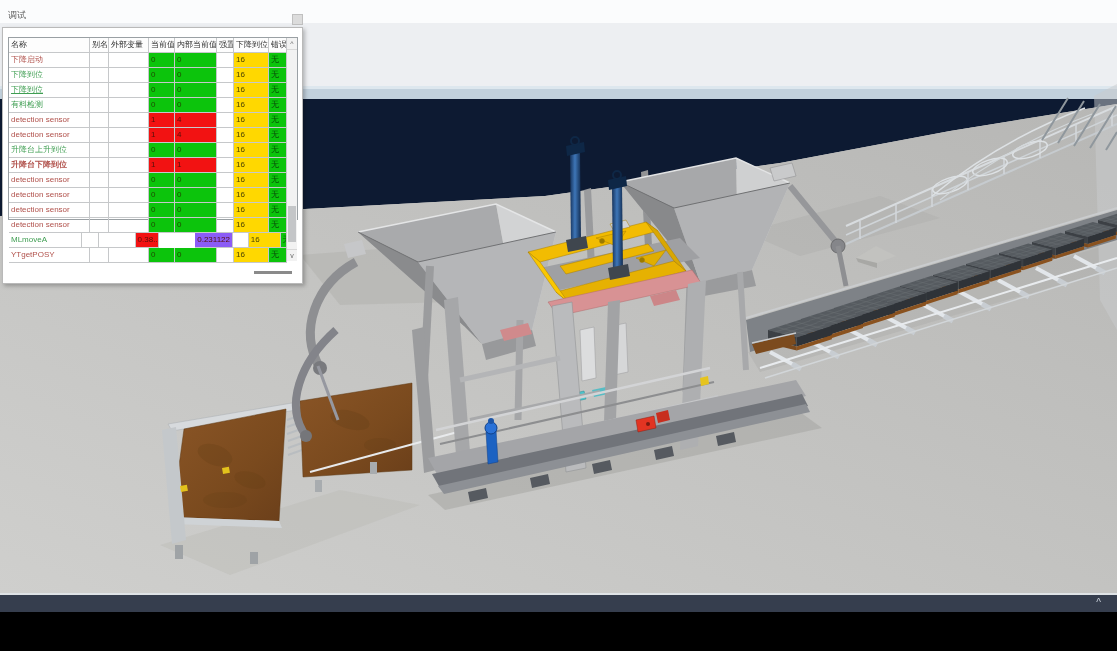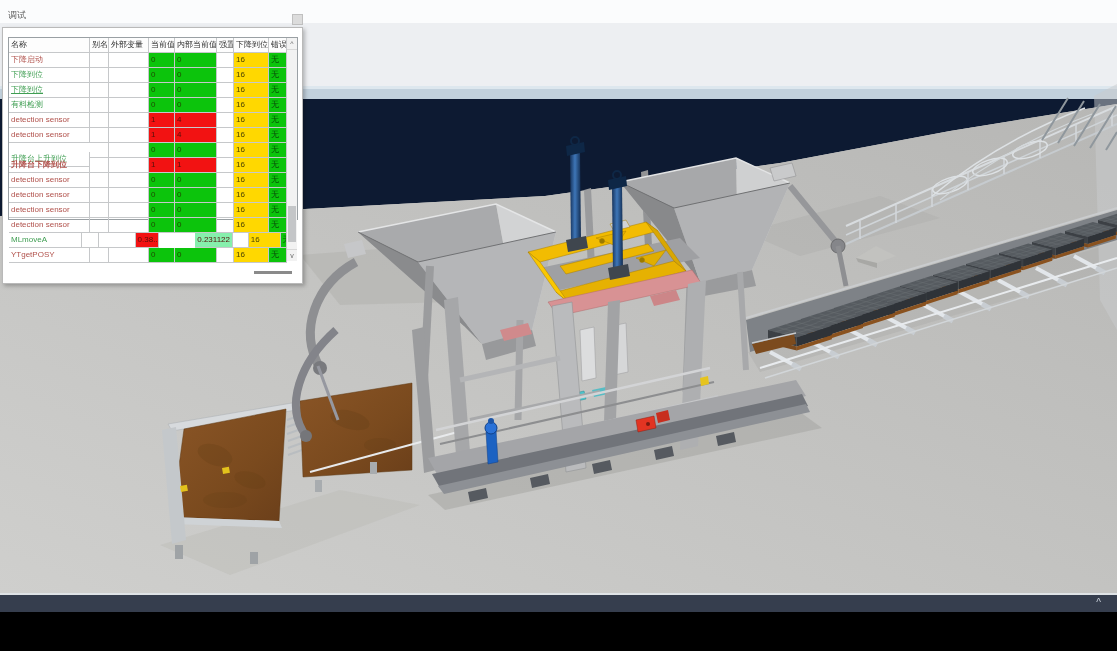--- a/index.html
+++ b/index.html
@@ -343,21 +343,21 @@
             <div class="cell c0" style="color: rgb(176, 80, 74);">detection sensor</div>
             <div class="cell c1"></div>
             <div class="cell c2"></div>
             <div class="cell c3" style="background: rgb(242, 18, 18); color: rgb(85, 16, 10);">1</div>
             <div class="cell c4" style="background: rgb(242, 18, 18); color: rgb(85, 16, 10);">4</div>
             <div class="cell c5"></div>
             <div class="cell c6" style="background: rgb(255, 216, 0); color: rgb(74, 66, 0);">16</div>
             <div class="cell c7" style="background: rgb(12, 196, 12); color: rgb(10, 74, 10);">无</div>
           </div>
           <div class="trow">
-            <div class="cell c0" style="color: rgb(63, 158, 82); margin-top: 9px;">升降台上升到位</div>
+            <div class="cell c0" style="color: rgb(63, 158, 82);">升降台上升到位</div>
             <div class="cell c1"></div>
             <div class="cell c2"></div>
             <div class="cell c3" style="background: rgb(12, 196, 12); color: rgb(31, 74, 0);">0</div>
             <div class="cell c4" style="background: rgb(12, 196, 12); color: rgb(31, 74, 0);">0</div>
             <div class="cell c5"></div>
             <div class="cell c6" style="background: rgb(255, 216, 0); color: rgb(74, 66, 0);">16</div>
             <div class="cell c7" style="background: rgb(12, 196, 12); color: rgb(10, 74, 10);">无</div>
           </div>
           <div class="trow">
             <div class="cell c0" style="color: rgb(176, 80, 74); font-weight: bold;">升降台下降到位</div>
@@ -407,21 +407,21 @@
             <div class="cell c4" style="background: rgb(12, 196, 12); color: rgb(31, 74, 0);">0</div>
             <div class="cell c5"></div>
             <div class="cell c6" style="background: rgb(255, 216, 0); color: rgb(74, 66, 0);">16</div>
             <div class="cell c7" style="background: rgb(12, 196, 12); color: rgb(10, 74, 10);">无</div>
           </div>
           <div class="trow">
             <div class="cell c0" style="color: rgb(63, 158, 82);">MLmoveA</div>
             <div class="cell c1"></div>
             <div class="cell c2"></div>
             <div class="cell c3" style="background: rgb(242, 18, 18); color: rgb(85, 16, 10);">0.38..</div>
-            <div class="cell c4" style="background: #86efac; color: rgb(85, 16, 10); margin-left: 36px;">0.231122</div>
+            <div class="cell c4" style="background: #8b5cf6; color: rgb(85, 16, 10); margin-left: 36px;">0.231122</div>
             <div class="cell c5"></div>
             <div class="cell c6" style="background: rgb(255, 216, 0); color: rgb(74, 66, 0);">16</div>
             <div class="cell c7" style="background: rgb(12, 196, 12); color: rgb(10, 74, 10);">无</div>
           </div>
           <div class="trow">
             <div class="cell c0" style="color: rgb(176, 80, 74);">YTgetPOSY</div>
             <div class="cell c1"></div>
             <div class="cell c2"></div>
             <div class="cell c3" style="background: rgb(12, 196, 12); color: rgb(31, 74, 0);">0</div>
             <div class="cell c4" style="background: rgb(12, 196, 12); color: rgb(31, 74, 0);">0</div>

